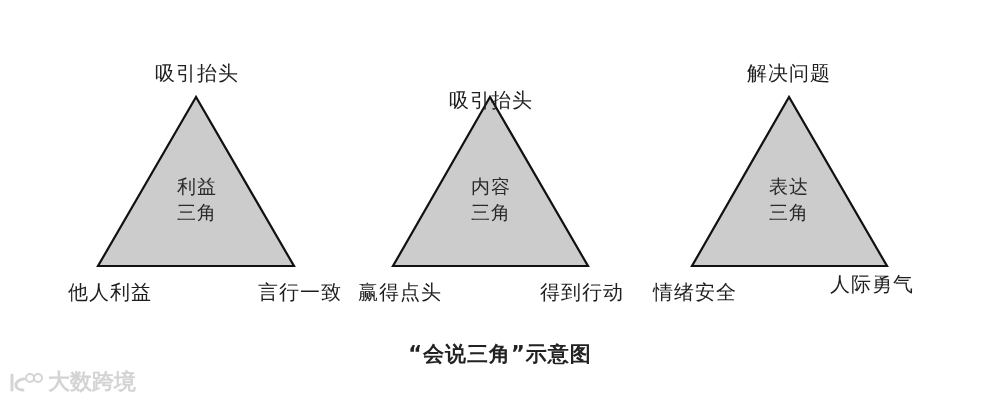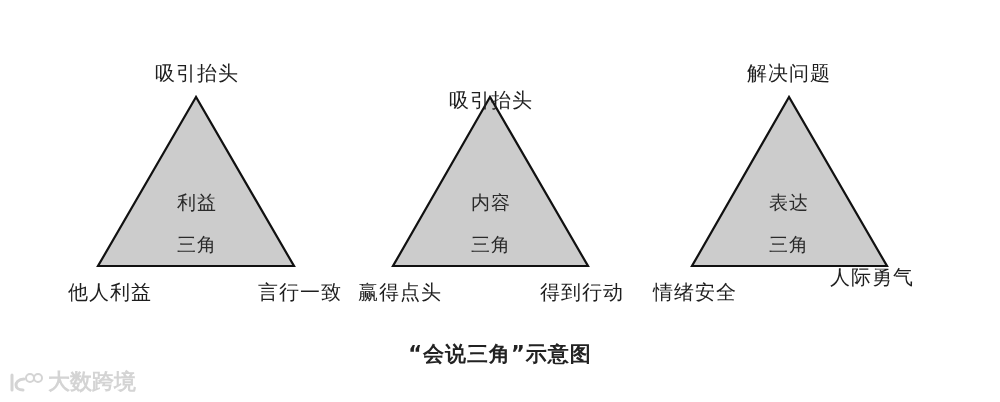--- a/index.html
+++ b/index.html
@@ -33,21 +33,21 @@
     .label.center { transform: translateX(-50%); text-align: center; }
     .inner {
       position: absolute;
       font-size: 19px;
       line-height: 26px;
       text-align: center;
       transform: translateX(-50%);
       color: #2a2a2a;
       letter-spacing: 1px;
     }
-    .inner span { display: block; margin-top: 16px; }
+    .inner span { display: block; }
     .caption {
       position: absolute;
       left: 500px;
       top: 340px;
       transform: translateX(-50%);
       font-size: 21px;
       font-weight: bold;
       line-height: 28px;
       color: #222222;
       white-space: nowrap;
@@ -92,21 +92,21 @@
 </div>
 <div class="label" style="left:358px; top:280px;">赢得点头</div>
 <div class="label" style="left:540px; top:280px;">得到行动</div>
 
 <div class="label center" style="left:789px; top:61px;">解决问题</div>
 <div class="inner" style="left:789px; top:173px;">
   <span>表达</span>
   <span>三角</span>
 </div>
 <div class="label" style="left:653px; top:280px;">情绪安全</div>
-<div class="label" style="left:830px; top:265px;">人际勇气</div>
+<div class="label" style="left:830px; top:272px;">人际勇气</div>
 
 <div class="caption">“会说三角”示意图</div>
 
 <div class="watermark">
   <svg class="wm-logo" viewBox="0 0 36 22" xmlns="http://www.w3.org/2000/svg">
     <path d="M4 4 L4 19" stroke="#d4d4d4" stroke-width="3" fill="none" stroke-linecap="round"></path>
     <path d="M16 8 C10 8 8 12 8 14 C8 17 11 19 15 19" stroke="#d4d4d4" stroke-width="3" fill="none" stroke-linecap="round"></path>
     <circle cx="22" cy="7" r="4" stroke="#d4d4d4" stroke-width="2" fill="none"></circle>
     <circle cx="30" cy="7" r="4" stroke="#d4d4d4" stroke-width="2" fill="none"></circle>
   </svg>

